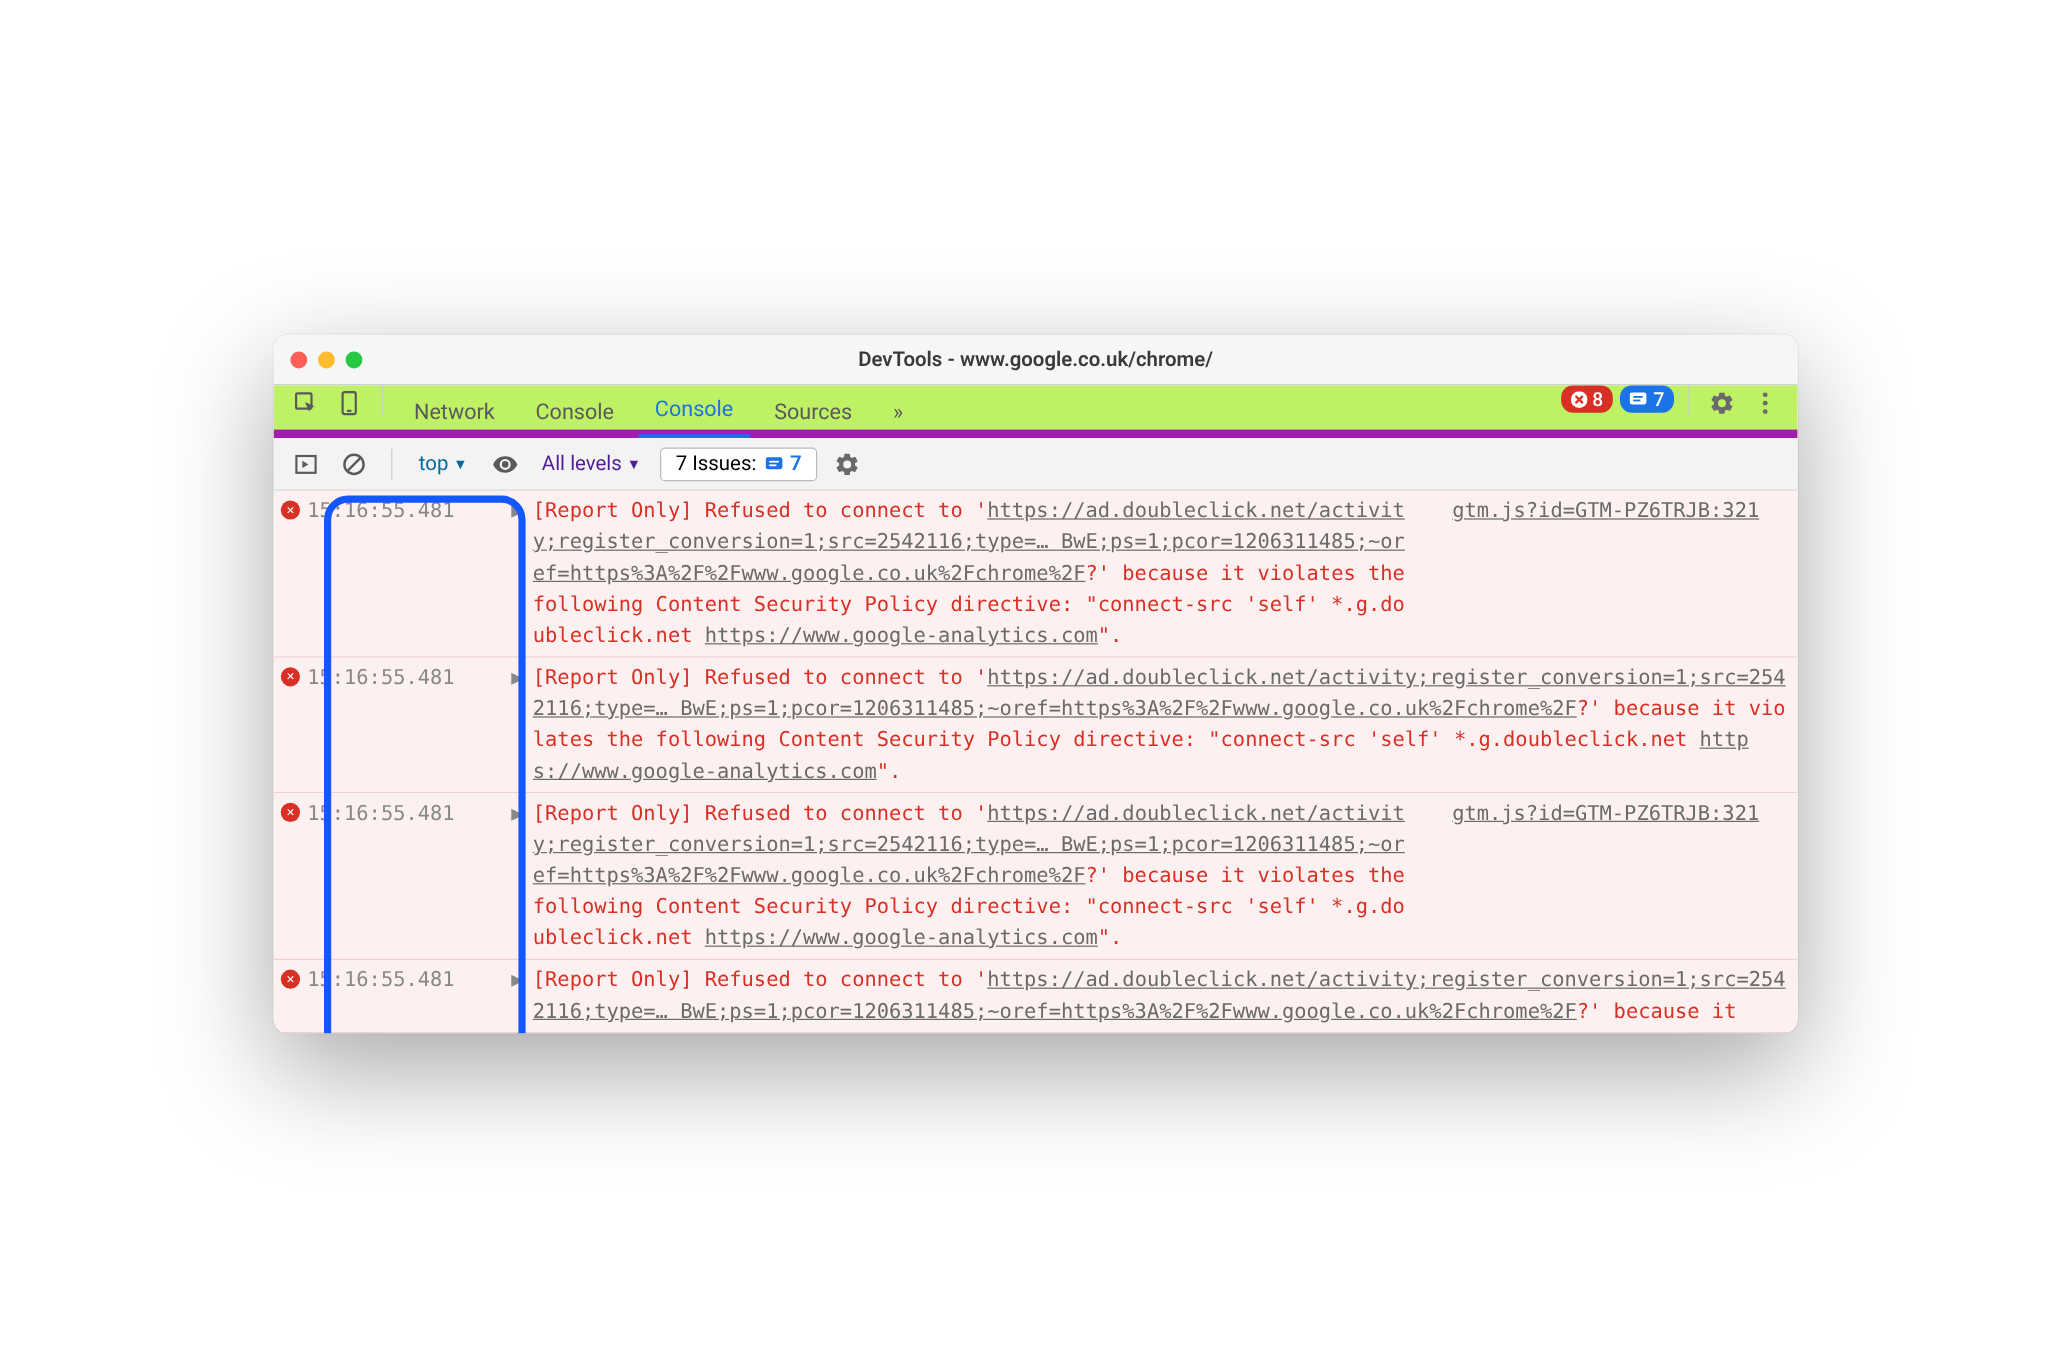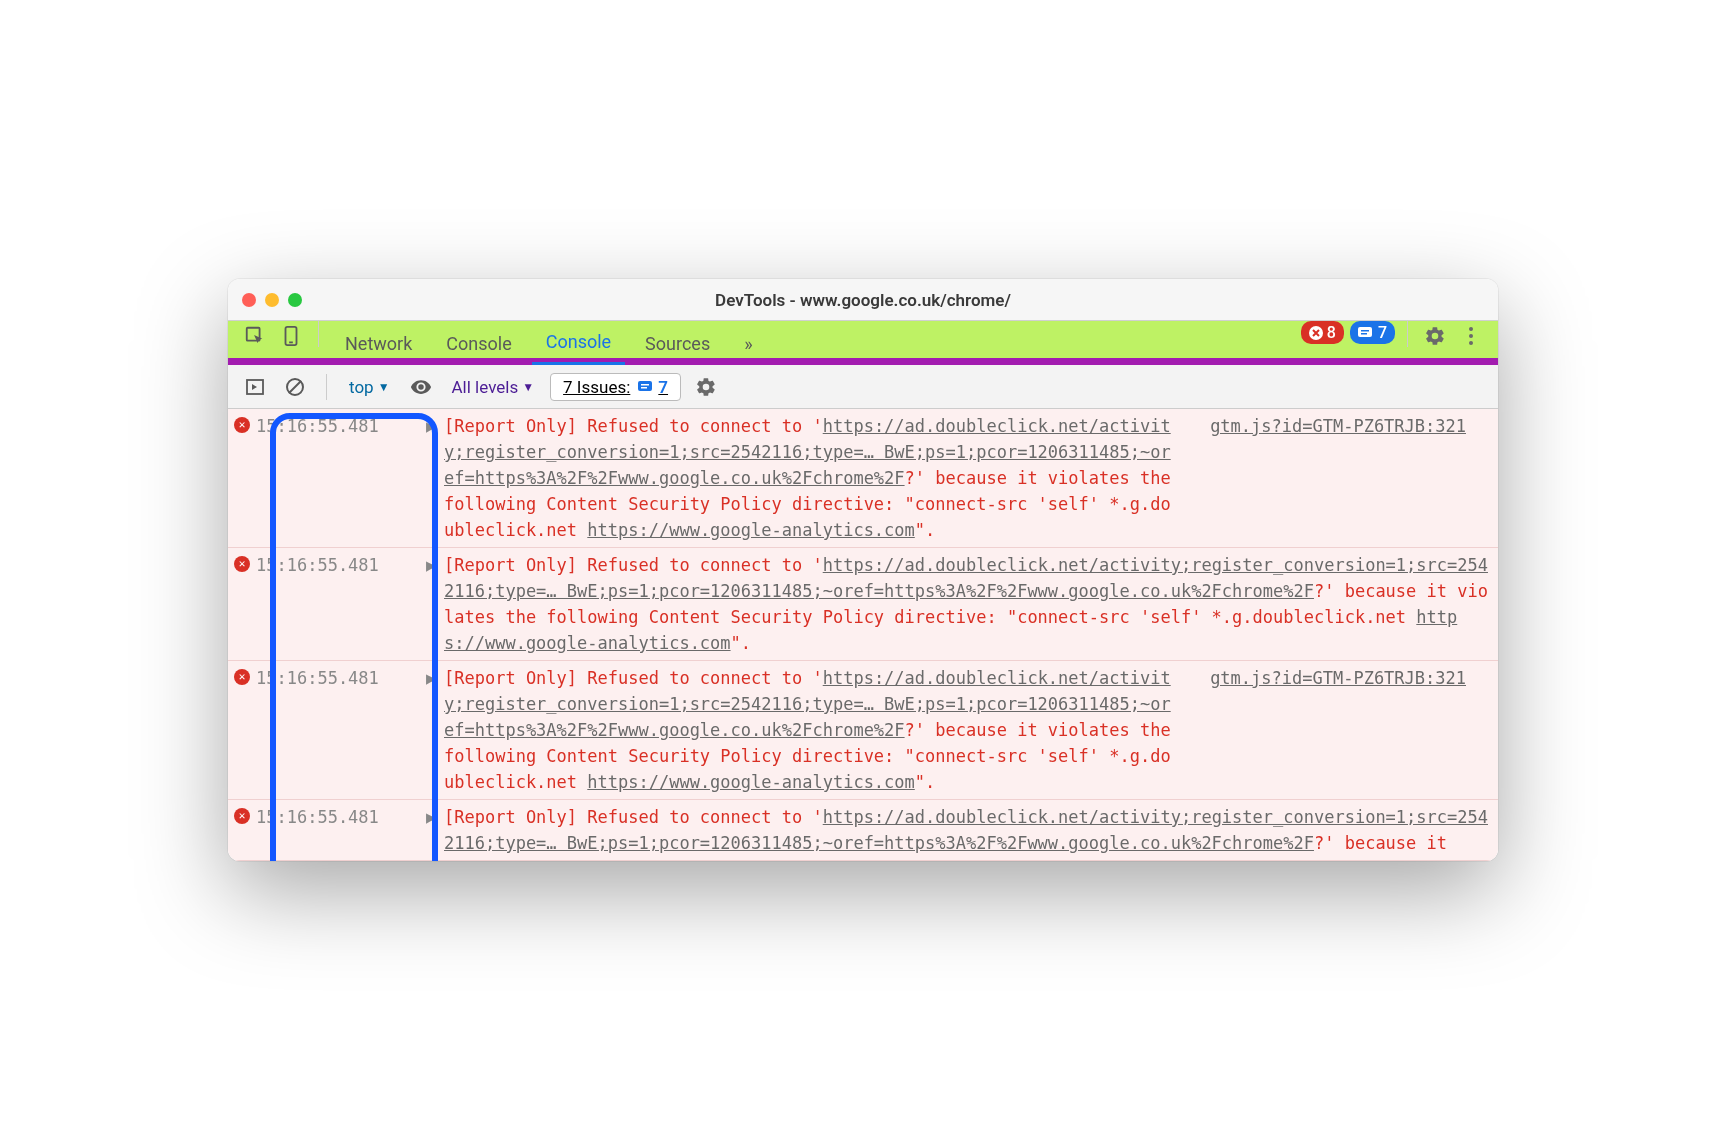--- a/index.html
+++ b/index.html
@@ -63,21 +63,21 @@
 .filter-input {
   flex: 1;
   height: 30px;
   border: 1px solid #ccc;
   background: #fff;
   padding: 0 10px;
   font-size: 17px;
   border-radius: 2px;
 }
 .levels { display: flex; align-items: center; gap: 4px; font-size: 17px; color: #4c1d95; cursor: pointer; padding: 0 6px; }
-.issues-btn { display: flex; align-items: center; gap: 8px; border: 1px solid #bbb; background: #fff; padding: 3px 12px; border-radius: 4px; font-size: 17px; cursor: pointer; text-decoration: underline; }
+.issues-btn { display: flex; align-items: center; gap: 8px; border: 1px solid #bbb; background: #fff; padding: 3px 12px; border-radius: 4px; font-size: 17px; cursor: pointer; }
 .issues-badge { display: flex; align-items: center; gap: 4px; color: #1a73e8; font-weight: 600; }
 .console-area { background: #fff; position: relative; }
 .highlight-box {
   position: absolute;
   left: 42px;
   top: 4px;
   width: 168px;
   height: 502px;
   border: 6px solid #1357ff;
   border-radius: 20px;

